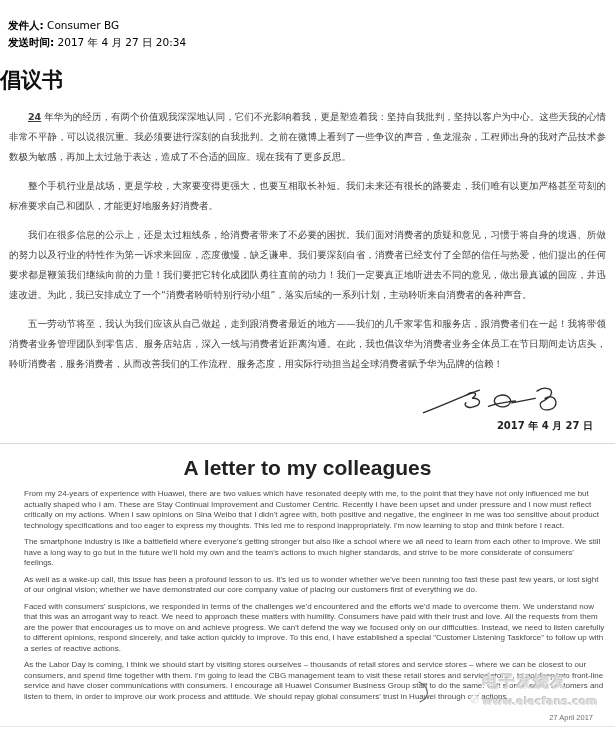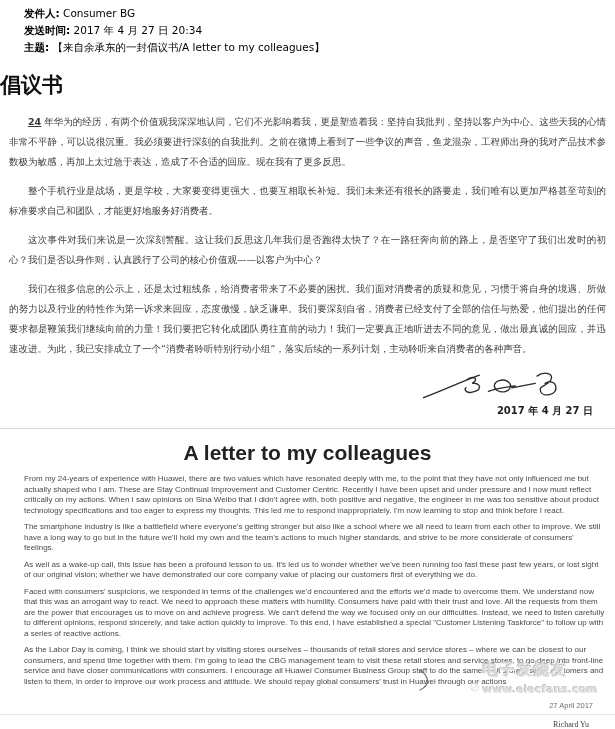--- a/index.html
+++ b/index.html
@@ -1,20 +1,20 @@
 <!DOCTYPE html>
 <html><head>
 <meta charset="utf-8">
 <style>
   html,body{margin:0;padding:0;background:#ffffff;}
   body{width:615px;height:729px;overflow:hidden;font-family:"DejaVu Sans",sans-serif;}
   .page{position:relative;width:615px;height:729px;background:#fff;}
 
   
-  .email-header{padding:7px 8px 0 24px;font-size:10.5px;color:#000;}
+  .email-header{padding:7px 8px 0 8px;font-size:10.5px;color:#000;margin-top:12px;}
   .email-header .row{height:17px;line-height:13px;}
   .hlabel{font-weight:bold;}
 
   
   .cn-title{text-align:left;font-size:21px;font-weight:bold;color:#111;margin:13px 0 13px 0;}
   .cn-p{font-size:9.5px;line-height:20px;color:#3c3c3c;text-align:justify;text-indent:2em;margin:0 9px 9px 9px;}
   .cn-p .b{font-weight:bold;text-decoration:underline;}
   .cn-sig-row{text-align:right;margin:2px 22px 0 0;height:36px;}
   .cn-date{text-align:right;font-size:10px;font-weight:bold;color:#222;margin:0 22px 10px 0;}
 
@@ -48,33 +48,29 @@
 
   <div class="email-header">
     <div class="row">
       <span class="hlabel">发件人:</span>
       <span>Consumer BG</span>
     </div>
     <div class="row">
       <span class="hlabel">发送时间:</span>
       <span>2017 年 4 月 27 日 20:34</span>
     </div>
-    <div class="row">
-      <span class="hlabel">主题:</span>
-      <span>【来自余承东的一封倡议书/A letter to my colleagues】</span>
-    </div>
   </div>
 
   <div class="cn-section">
     <div class="cn-title">倡议书</div>
 
     <p class="cn-p"><span class="b">24</span><span> 年华为的经历，有两个价值观我深深地认同，它们不光影响着我，更是塑造着我：坚持自我批判，坚持以客户为中心。这些天我的心情非常不平静，可以说很沉重。我必须要进行深刻的自我批判。之前在微博上看到了一些争议的声音，鱼龙混杂，工程师出身的我对产品技术参数极为敏感，再加上太过急于表达，造成了不合适的回应。现在我有了更多反思。</span></p>
     <p class="cn-p">整个手机行业是战场，更是学校，大家要变得更强大，也要互相取长补短。我们未来还有很长的路要走，我们唯有以更加严格甚至苛刻的标准要求自己和团队，才能更好地服务好消费者。</p>
-    <p class="cn-p">这次事件对我们来说是一次深刻警醒。这让我们反思这几年我们是否跑得太快了？在一路狂奔向前的路上，是否坚守了我们出发时的初心？我们是否以身作则，认真践行了公司的核心价值观——以客户为中心？</p>
     <p class="cn-p">我们在很多信息的公示上，还是太过粗线条，给消费者带来了不必要的困扰。我们面对消费者的质疑和意见，习惯于将自身的境遇、所做的努力以及行业的特性作为第一诉求来回应，态度傲慢，缺乏谦卑。我们要深刻自省，消费者已经支付了全部的信任与热爱，他们提出的任何要求都是鞭策我们继续向前的力量！我们要把它转化成团队勇往直前的动力！我们一定要真正地听进去不同的意见，做出最真诚的回应，并迅速改进。为此，我已安排成立了一个“消费者聆听特别行动小组”，落实后续的一系列计划，主动聆听来自消费者的各种声音。</p>
+    <p class="cn-p">五一劳动节将至，我认为我们应该从自己做起，走到跟消费者最近的地方——我们的几千家零售和服务店，跟消费者们在一起！我将带领消费者业务管理团队到零售店、服务店站店，深入一线与消费者近距离沟通。在此，我也倡议华为消费者业务全体员工在节日期间走访店头，聆听消费者，服务消费者，从而改善我们的工作流程、服务态度，用实际行动担当起全球消费者赋予华为品牌的信赖！</p>
 
     <div class="cn-sig-row">
       <svg width="175" height="36" viewBox="0 0 190 40">
         <g fill="none" stroke="#2c2c2c" stroke-width="1.5" stroke-linecap="round">
           <path d="M4 33 C28 24 44 16 66 8"></path>
           <path d="M52 13 C60 8 66 12 58 17 C68 16 70 25 57 27 C51 28 49 24 51 22"></path>
           <path d="M88 14 a9 6.5 0 1 1 -0.3 0.1"></path>
           <path d="M76 26 C88 22 98 21 106 20"></path>
           <path d="M102 22 L128 17"></path>
           <path d="M130 9 C138 3 150 6 145 14 C141 20 131 20 134 26 C137 33 152 30 151 21 C150 15 144 14 139 17"></path>

